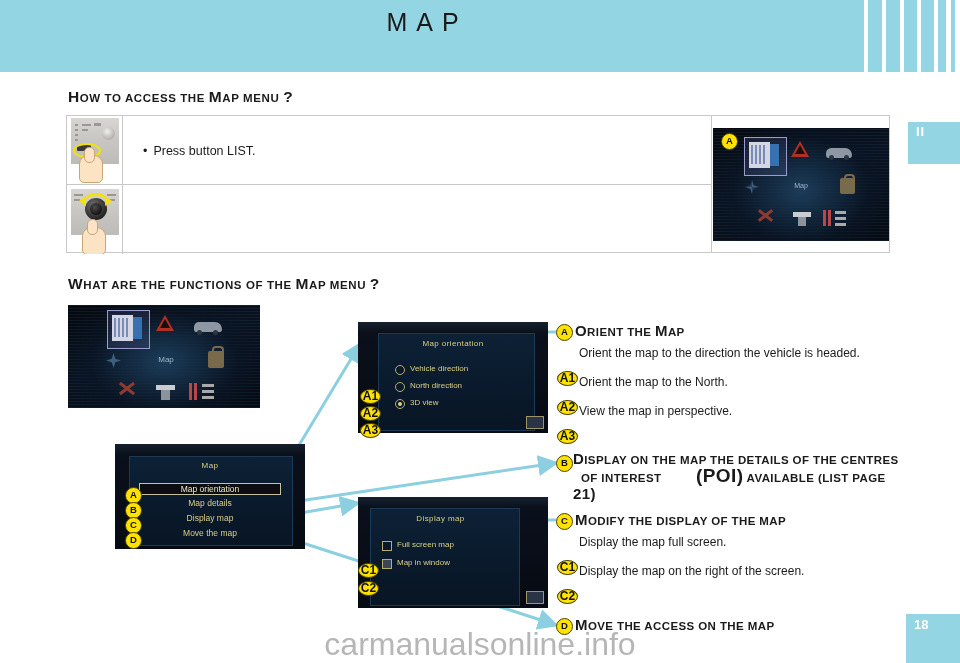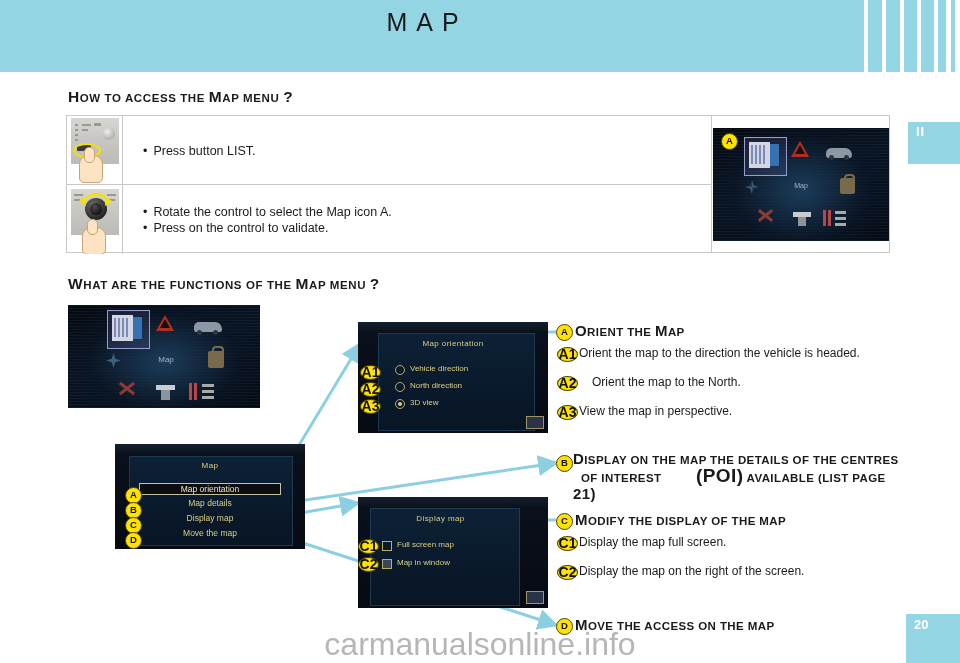--- a/index.html
+++ b/index.html
@@ -180,21 +180,21 @@
     background:#0b0d10;border:1px solid #c9c2a0;box-sizing:border-box;color:#f0e9bd;
   }
 
   
   .badge{
     position:absolute;background:#ffe200;border:1px solid #4a4200;
     border-radius:50%;color:#111;font-weight:bold;text-align:center;
     font-family:"Liberation Sans", sans-serif;
   }
   .badge.b1{width:15px;height:15px;line-height:14px;font-size:9.5px;}
-  .badge.b2{width:19px;height:13px;line-height:12px;font-size:14px;border-radius:50%;}
+  .badge.b2{width:19px;height:13px;line-height:12px;font-size:12px;border-radius:50%;margin-top:24px;}
 
   
   .desc-title{
     position:absolute;font-weight:bold;color:#1a1a1a;font-size:11.5px;
     letter-spacing:.4px;white-space:nowrap;
   }
   .desc-title .cap{font-size:15px;}
   .desc-line{
     position:absolute;color:#1a1a1a;font-size:12px;white-space:nowrap;
   }
@@ -264,24 +264,20 @@
         <div class="radio-knob" style="left:14px;top:9px;width:22px;height:22px;"></div>
         <div class="radio-knob" style="left:19px;top:14px;width:12px;height:12px;background:radial-gradient(circle at 40% 35%,#4e4c4a,#111 75%);"></div>
         <div class="yellow-arrow" style="left:8px;top:7px;width:0;height:0;border-top:5px solid transparent;border-bottom:5px solid transparent;border-right:7px solid #f2e400;"></div>
         <div class="yellow-arrow" style="left:34px;top:7px;width:0;height:0;border-top:5px solid transparent;border-bottom:5px solid transparent;border-left:7px solid #f2e400;"></div>
         <div style="position:absolute;left:12px;top:4px;width:26px;height:9px;border-top:3px solid #f2e400;border-radius:14px 14px 0 0;"></div>
       </div>
       <div class="hand" style="left:15px;top:42px;">
         <div class="finger"></div>
       </div>
     </div>
-    <div class="proc-text">
-      <div class="bullet">Rotate the control to select the Map icon A.</div>
-      <div class="bullet">Press on the control to validate.</div>
-    </div>
   </div>
 
   <div id="proc-divider"></div>
 
   <div class="nav-screen" style="left:646px;top:12px;width:176px;height:113px;">
     <div class="icon-map" style="left:36px;top:14px;width:30px;height:26px;">
       <div class="page" style="left:0;top:0;width:21px;height:26px;"></div>
       <div class="bar" style="left:2px;top:3px;width:2px;height:19px;"></div>
       <div class="bar" style="left:6px;top:3px;width:2px;height:19px;"></div>
       <div class="bar" style="left:10px;top:3px;width:2px;height:19px;"></div>
@@ -439,21 +435,21 @@
 
 <div class="badge b1" style="left:556px;top:324px;">A</div>
 <div class="desc-title" style="left:575px;top:322px;">
   <span class="cap">O</span><span>RIENT THE </span><span class="cap">M</span><span>AP</span>
 </div>
 
 <div class="badge b2" style="left:557px;top:347px;">A1</div>
 <div class="desc-line" style="left:579px;top:346px;">Orient the map to the direction the vehicle is headed.</div>
 
 <div class="badge b2" style="left:557px;top:376px;">A2</div>
-<div class="desc-line" style="left:579px;top:375px;margin-left:13px;">Orient the map to the North.</div>
+<div class="desc-line" style="left:579px;top:375px;">Orient the map to the North.</div>
 
 <div class="badge b2" style="left:557px;top:405px;">A3</div>
 <div class="desc-line" style="left:579px;top:404px;">View the map in perspective.</div>
 
 <div class="badge b1" style="left:556px;top:455px;">B</div>
 <div class="desc-wrap" style="left:573px;top:451px;width:330px;">
   <span class="cap" style="font-size:15px;">D</span><span>ISPLAY ON THE MAP THE DETAILS OF THE CENTRES</span><br>
   <span style="margin-left:8px;">OF INTEREST </span><span style="font-size:19px;margin-left:31px;">(POI)</span><span> AVAILABLE (</span><span>LIST PAGE </span><span style="font-size:15px;">21</span><span style="font-size:15px;">)</span>
 </div>
 
@@ -468,13 +464,13 @@
 <div class="badge b2" style="left:557px;top:565px;">C2</div>
 <div class="desc-line" style="left:579px;top:564px;">Display the map on the right of the screen.</div>
 
 <div class="badge b1" style="left:556px;top:618px;">D</div>
 <div class="desc-title" style="left:575px;top:616px;">
   <span class="cap">M</span><span>OVE THE ACCESS ON THE MAP</span>
 </div>
 
 <div id="watermark">carmanualsonline.info</div>
 <div id="page-number-box"></div>
-<div id="page-number">20</div>
+<div id="page-number">18</div>
 
 </body></html>

